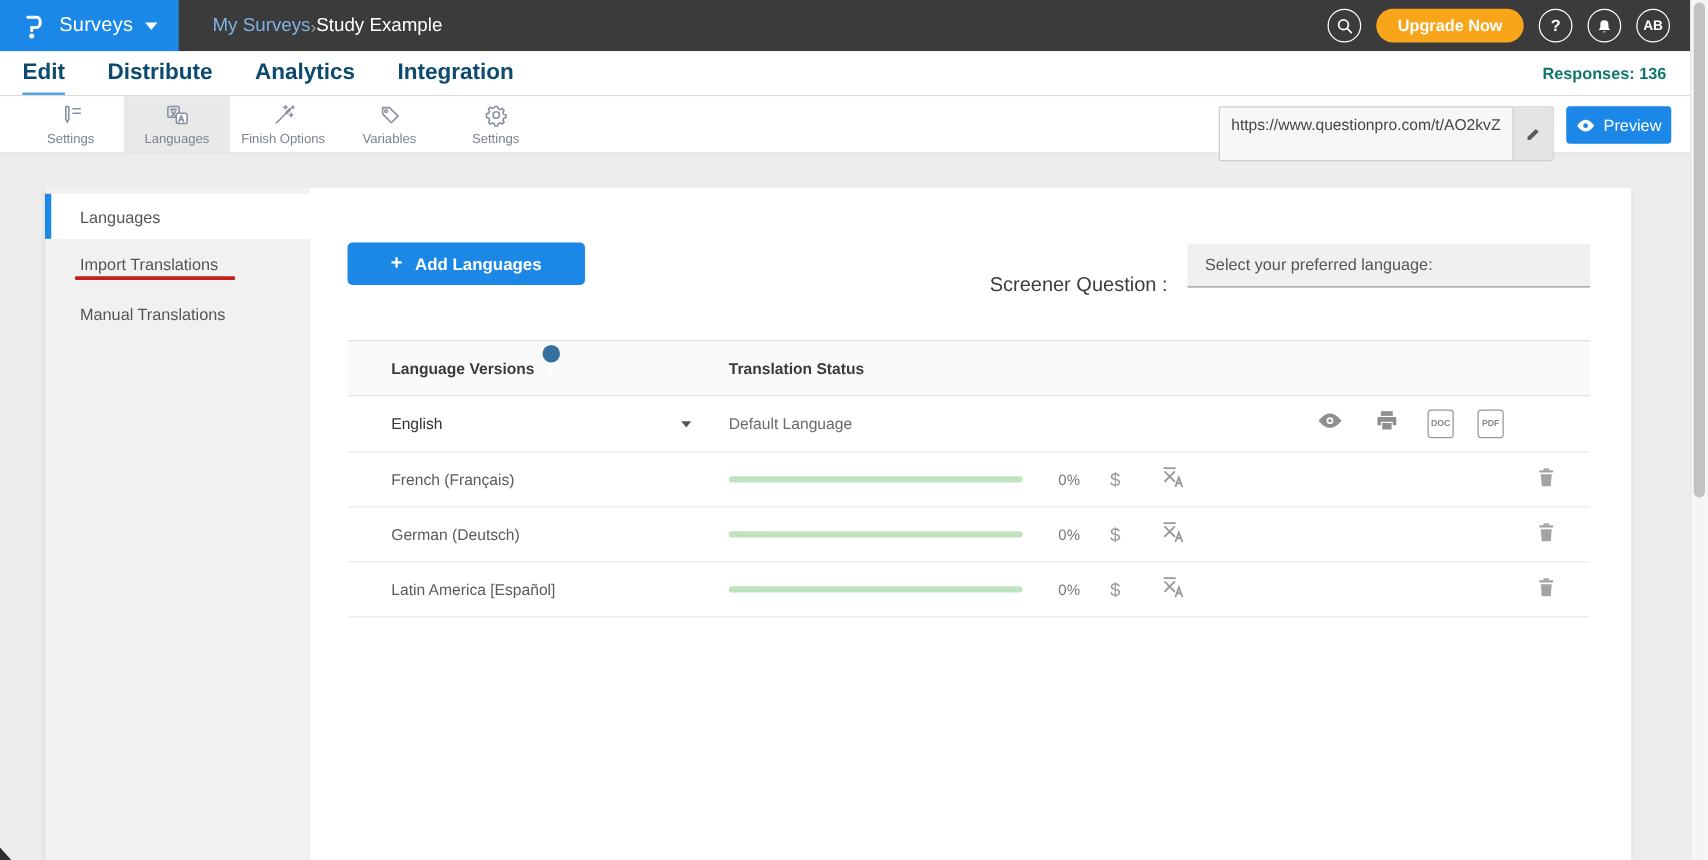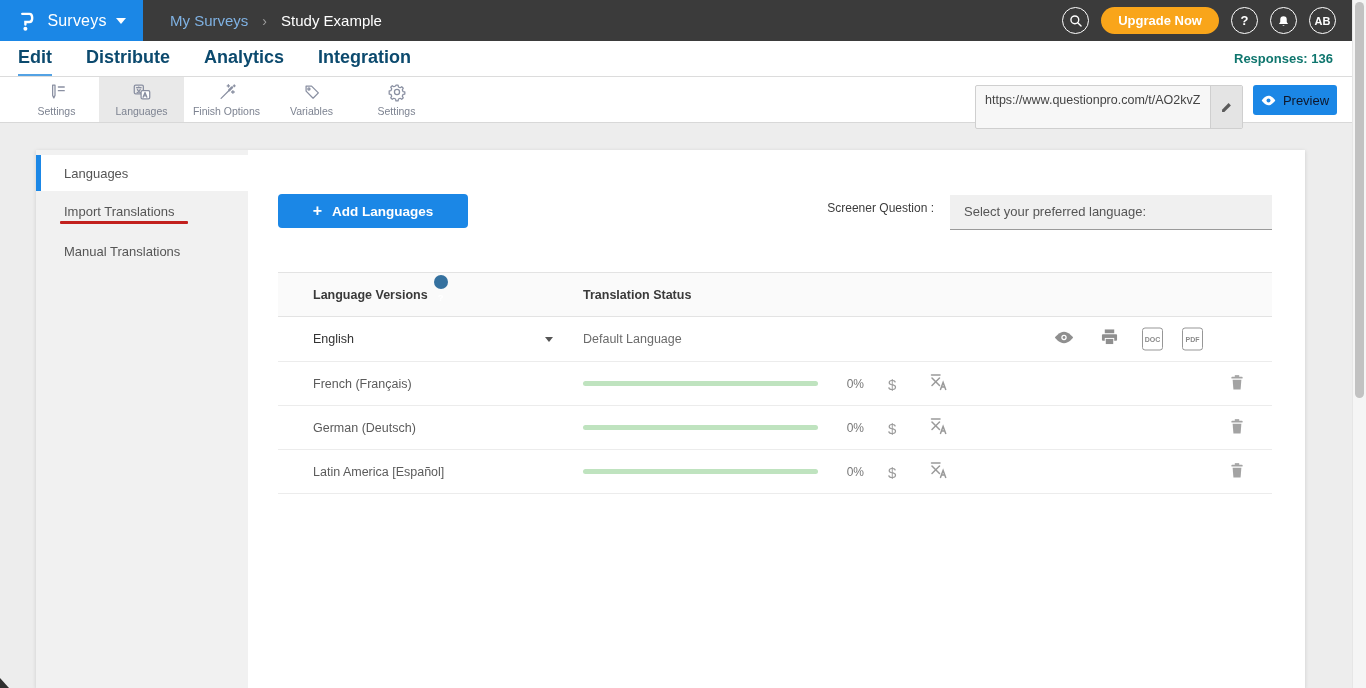--- a/index.html
+++ b/index.html
@@ -4,21 +4,21 @@
 <style>
   * { margin:0; padding:0; box-sizing:border-box; }
   html,body { width:1366px; height:688px; overflow:hidden; }
   body { font-family:"Liberation Sans", sans-serif; background:#ededed; position:relative; }
 
   
   .topbar { position:absolute; left:0; top:0; width:1352px; height:41px; background:#3b3b3b; display:flex; align-items:center; }
   .logo-block { width:143px; height:41px; background:#1b87e6; display:flex; align-items:center; justify-content:center; gap:9px; cursor:pointer; }
   .logo-block .menu-label { color:#fff; font-size:16px; font-weight:normal; letter-spacing:.2px; }
   .caret-down-w { width:0; height:0; border-left:5px solid transparent; border-right:5px solid transparent; border-top:6px solid #fff; }
-  .breadcrumb { position:absolute; left:170px; top:0; height:41px; display:flex; align-items:center; gap:14px; }
+  .breadcrumb { position:absolute; left:170px; top:0; height:41px; display:flex; align-items:center; }
   .crumb-parent { color:#7fb1e2; font-size:15px; cursor:pointer; }
   .crumb-sep { color:#9d9d9d; font-size:14px; }
   .crumb-current { color:#ffffff; font-size:15px; }
   .top-actions { position:absolute; right:16px; top:0; height:41px; display:flex; align-items:center; gap:12px; }
   .circle-btn { width:27px; height:27px; border:1.6px solid #fff; border-radius:50%; color:#fff; display:grid; place-items:center; font-size:13px; font-weight:bold; cursor:pointer; background:transparent; }
   .upgrade-btn { height:27px; padding:0 17px; border:none; border-radius:14px; background:#f9a51a; color:#fff; font-size:13px; font-weight:bold; font-family:inherit; cursor:pointer; }
 
   
   .tabsbar { position:absolute; left:0; top:41px; width:1352px; height:36px; background:#fff; border-bottom:1px solid #dcdcdc; display:flex; align-items:stretch; padding-left:18px; gap:34px; }
   .tab { font-size:18px; font-weight:bold; color:#0c4a6e; line-height:33px; cursor:pointer; align-self:stretch; }
@@ -27,35 +27,35 @@
 
   
   .toolbar { position:absolute; left:0; top:77px; width:1352px; height:46px; background:#fff; border-bottom:1px solid #d8d8d8; display:flex; align-items:stretch; padding-left:14px; }
   .tool-item { width:85px; display:flex; flex-direction:column; align-items:center; justify-content:center; gap:3px; cursor:pointer; }
   .tool-item.selected { background:#e9e9e9; }
   .tool-item .tool-label { font-size:10.5px; color:#7d8391; white-space:nowrap; }
   .tool-item svg { stroke:#8a90a2; fill:none; stroke-width:1.4; stroke-linecap:round; stroke-linejoin:round; }
   .url-group { position:absolute; left:975px; top:8px; width:268px; height:44px; border:1px solid #cfcfcf; border-radius:2px; background:#f7f7f7; display:flex; overflow:hidden; }
   .url-text { flex:1; font-size:12.5px; color:#444; line-height:28px; padding:0 9px; white-space:nowrap; overflow:hidden; }
   .url-edit { width:32px; background:#e4e4e4; border-left:1px solid #cfcfcf; display:grid; place-items:center; cursor:pointer; }
-  .preview-btn { position:absolute; left:1253px; top:8px; width:84px; height:30px; background:#1b87e6; border:none; border-radius:3px; color:#0f172a; font-size:13px; font-family:inherit; display:flex; align-items:center; justify-content:center; gap:7px; cursor:pointer; }
+  .preview-btn { position:absolute; left:1253px; top:8px; width:84px; height:30px; background:#1b87e6; border:none; border-radius:3px; color:#ffffff; font-size:13px; font-family:inherit; display:flex; align-items:center; justify-content:center; gap:7px; cursor:pointer; }
 
   
   .card { position:absolute; left:36px; top:150px; width:1269px; bottom:0; background:#fff; box-shadow:0 1px 4px rgba(0,0,0,.14); }
   .side { position:absolute; left:0; top:0; bottom:0; width:212px; background:#f1f1f1; padding-top:5px; }
   .side-item { height:40px; display:flex; align-items:center; padding-left:28px; font-size:13px; color:#555; cursor:pointer; position:relative; }
   .side-item.active { background:#fff; height:36px; }
   .side-item.active .active-bar { position:absolute; left:0; top:0; bottom:0; width:5px; background:#1b87e6; }
   .red-mark { position:absolute; left:24px; top:71px; width:128px; height:3px; background:#c2201d; border-radius:1px; }
 
   .content { position:absolute; left:212px; right:0; top:0; bottom:0; }
   .add-btn { position:absolute; left:30px; top:44px; width:190px; height:34px; background:#1b87e6; border:none; border-radius:4px; color:#fff; display:flex; align-items:center; justify-content:center; gap:10px; cursor:pointer; font-family:inherit; }
   .add-btn .plus { font-size:16px; font-weight:bold; line-height:1; }
   .add-btn .lbl { font-size:13.5px; font-weight:bold; }
-  .screener-label { position:absolute; right:371px; top:51px; font-size:12px; color:#3c3c3c; white-space:nowrap; }
+  .screener-label { position:absolute; right:371px; top:70px; font-size:16px; color:#3c3c3c; white-space:nowrap; }
   .screener-select { position:absolute; left:702px; top:45px; width:322px; height:35px; background:#f0f0f0; border-bottom:1px solid #9a9a9a; font-size:13px; color:#555; line-height:34px; padding-left:14px; cursor:pointer; }
 
   .lang-table { position:absolute; left:30px; right:33px; top:122px; }
   .t-header { height:45px; position:relative; background:#fafafa; border-top:1px solid #e3e3e3; border-bottom:1px solid #e3e3e3; }
   .t-header .col-lang { position:absolute; left:35px; line-height:45px; font-size:12.5px; font-weight:bold; color:#3a3a3a; }
   .t-header .col-status { position:absolute; left:305px; line-height:45px; font-size:12.5px; font-weight:bold; color:#3a3a3a; }
   .help-circle { display:inline-grid; place-items:center; width:14px; height:14px; border-radius:50%; background:#35719f; color:#fff; font-size:9.5px; font-weight:bold; margin-left:6px; vertical-align:-2px; cursor:pointer; }
 
   .t-row { height:44px; position:relative; border-bottom:1px solid #ececec; }
   .t-row.default { height:45px; }

